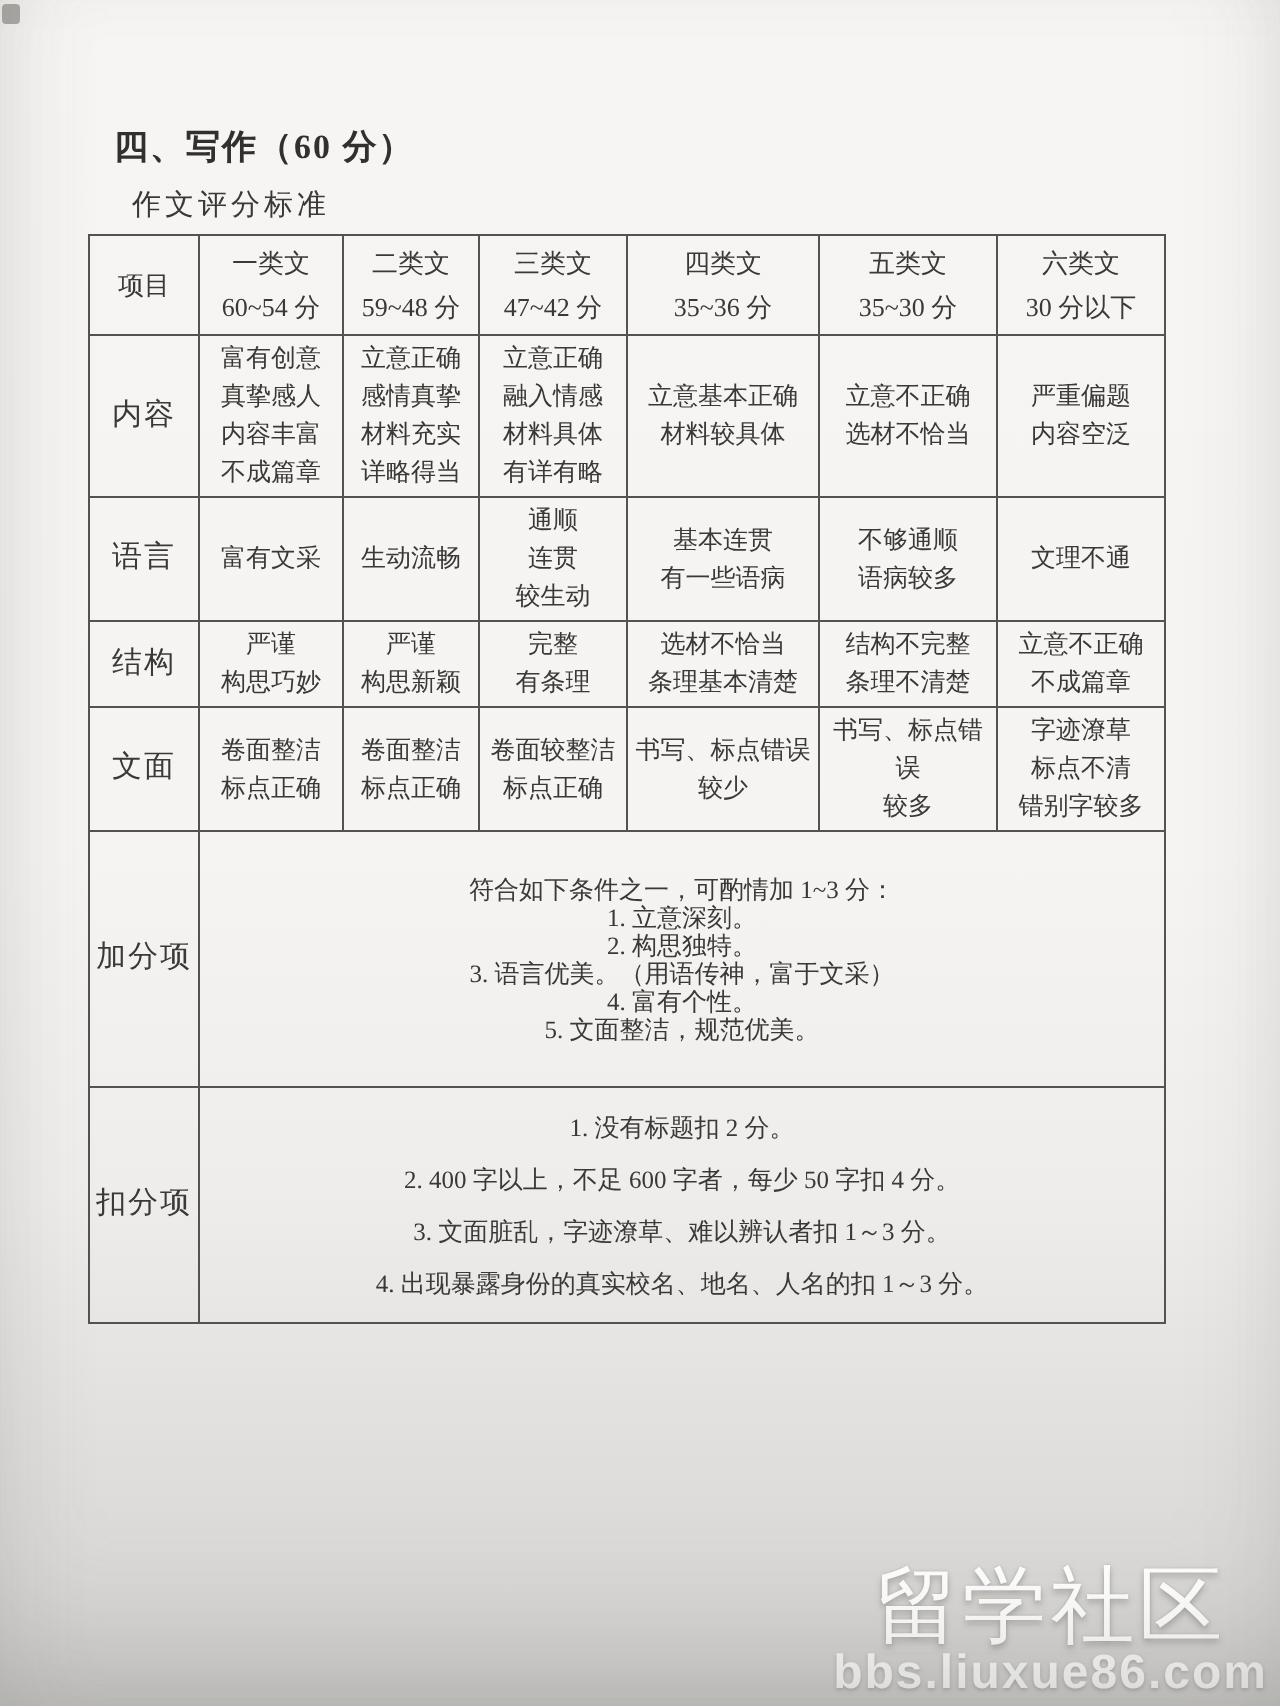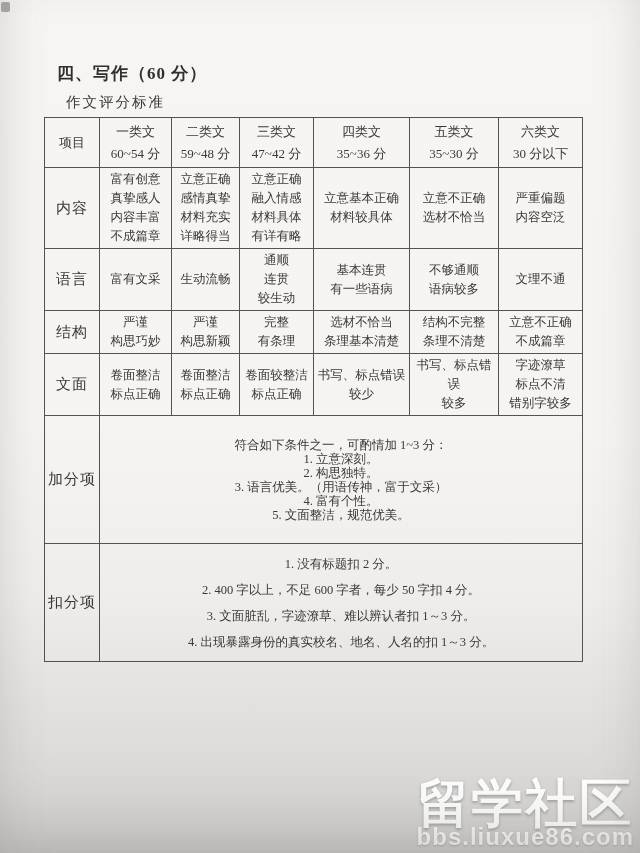--- a/index.html
+++ b/index.html
@@ -67,21 +67,21 @@
   .footer{
     position:absolute;left:0;top:853px;width:640px;
     font-size:12.5px;letter-spacing:2px;color:#47443f;
   }
   .watermark{
     position:absolute;right:6px;bottom:4px;
     text-align:center;pointer-events:none;
     font-family:"Liberation Sans","DejaVu Sans",sans-serif;
   }
   .watermark .brand{
-    font-size:52px;font-weight:bold;color:#fefefe;line-height:44px;
+    font-size:42px;font-weight:normal;color:#fefefe;line-height:44px;
     letter-spacing:2px;
     text-shadow:0 2px 3px rgba(130,128,124,.55),0 0 1px rgba(120,118,114,.4);
   }
   .watermark .url{
     font-size:24px;font-weight:bold;color:#fbfbfa;line-height:24px;
     letter-spacing:1px;
     text-shadow:0 1px 2px rgba(135,133,129,.55);
     text-align:right;
   }
 </style>

